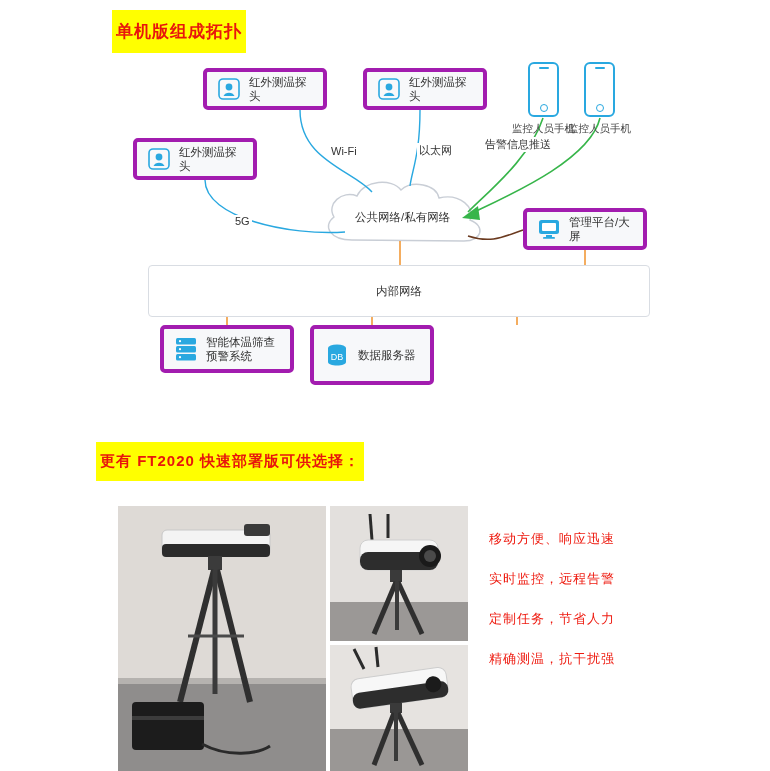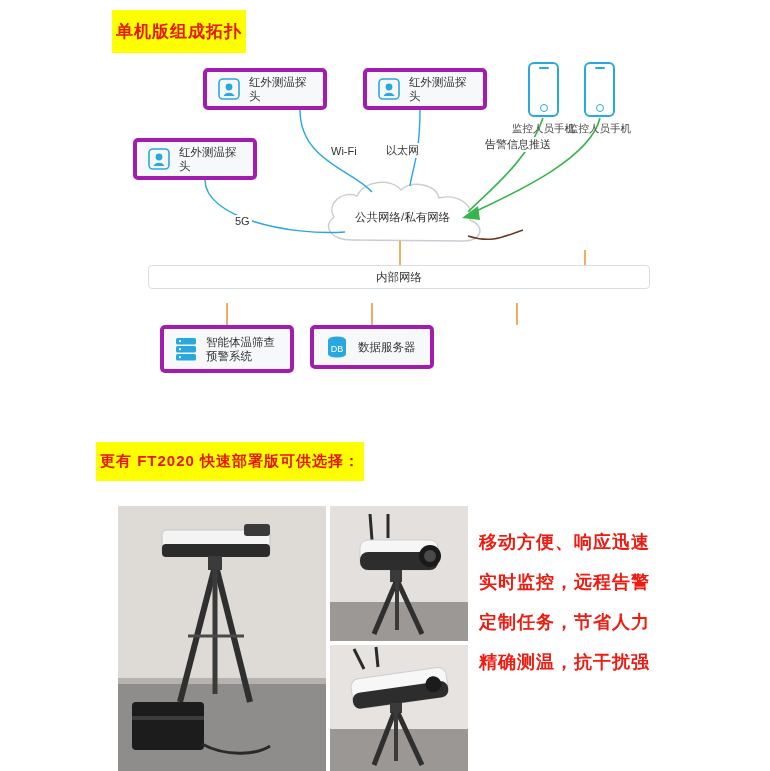--- a/index.html
+++ b/index.html
@@ -121,21 +121,21 @@
   
   .link-label {
     position: absolute;
     font-size: 11px;
     color: #333;
     background: #fff;
     padding: 0 2px;
     white-space: nowrap;
   }
   #lbl-wifi { left: 329px; top: 105px; }
-  #lbl-eth  { left: 384px; top: 103px; }
+  #lbl-eth  { left: 417px; top: 103px; }
   #lbl-5g   { left: 233px; top: 175px; }
   #lbl-push { left: 483px; top: 97px; color: #333; }
 
   
   #cloud-text {
     position: absolute;
     left: 355px;
     top: 170px;
     font-size: 11.5px;
     color: #333;
@@ -144,54 +144,54 @@
 
   
   #platform { left: 523px; top: 168px; width: 124px; height: 42px; }
 
   
   #inner-net {
     position: absolute;
     left: 148px;
     top: 225px;
     width: 502px;
-    height: 24px;
+    height: 52px;
     box-sizing: border-box;
     background: #fff;
     border: 1px solid #d9dde3;
     border-radius: 4px;
     display: flex;
     align-items: center;
     justify-content: center;
     font-size: 11.5px;
     color: #333;
   }
 
   
   #srv1 { left: 160px; top: 285px; width: 134px; height: 48px; }
-  #srv2 { left: 310px; top: 285px; width: 124px; height: 44px; }
+  #srv2 { left: 310px; top: 285px; width: 124px; height: 60px; }
   #srv3 { left: 455px; top: 285px; width: 124px; height: 48px; }
 
   
   .photo {
     position: absolute;
     box-sizing: border-box;
     overflow: hidden;
   }
   #photo-main { left: 118px; top: 506px; width: 208px; height: 265px; }
   #photo-top  { left: 330px; top: 506px; width: 138px; height: 135px; }
   #photo-bot  { left: 330px; top: 645px; width: 138px; height: 126px; }
 
   
   .feature {
     position: absolute;
-    left: 479px;
+    left: 489px;
     color: #ee1b10;
-    font-weight: bold;
-    font-size: 18px;
+    font-weight: normal;
+    font-size: 13px;
     letter-spacing: 1px;
     white-space: nowrap;
   }
   #feat0 { top: 530px; }
   #feat1 { top: 570px; }
   #feat2 { top: 610px; }
   #feat3 { top: 650px; }
 </style>
 </head>
 <body>
@@ -274,20 +274,31 @@
     <div class="phone-label" id="phone1-label">监控人员手机</div>
     <div class="phone-label" id="phone2-label">监控人员手机</div>
 
     <div class="link-label" id="lbl-wifi">Wi-Fi</div>
     <div class="link-label" id="lbl-eth">以太网</div>
     <div class="link-label" id="lbl-5g">5G</div>
     <div class="link-label" id="lbl-push">告警信息推送</div>
 
     <div id="cloud-text">公共网络/私有网络</div>
 
+    <div class="node" id="platform">
+      <span class="glyph">
+        <svg width="26" height="26" viewBox="0 0 26 26">
+          <rect x="3" y="4" width="20" height="14" rx="2.5" fill="#29a8e0"></rect>
+          <rect x="6" y="7" width="14" height="8" rx="1" fill="#ffffff"></rect>
+          <rect x="10" y="19" width="6" height="2" fill="#29a8e0"></rect>
+          <rect x="7" y="21" width="12" height="1.8" rx="0.9" fill="#29a8e0"></rect>
+        </svg>
+      </span>
+      <span class="label">管理平台/大屏</span>
+    </div>
 
     <div id="inner-net">
       <span>内部网络</span>
     </div>
 
     <div class="node" id="srv1">
       <span class="glyph">
         <svg width="26" height="28" viewBox="0 0 26 28">
           <rect x="3" y="3" width="20" height="6.5" rx="1.5" fill="#29a8e0"></rect>
           <rect x="3" y="11" width="20" height="6.5" rx="1.5" fill="#29a8e0"></rect>

